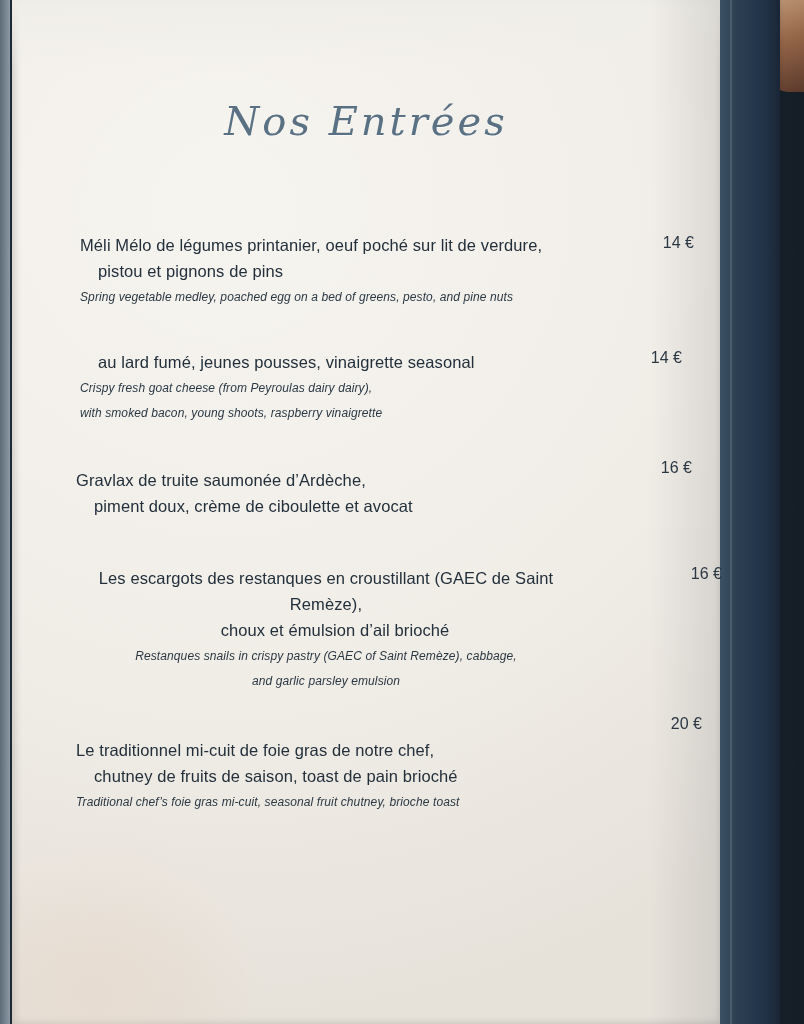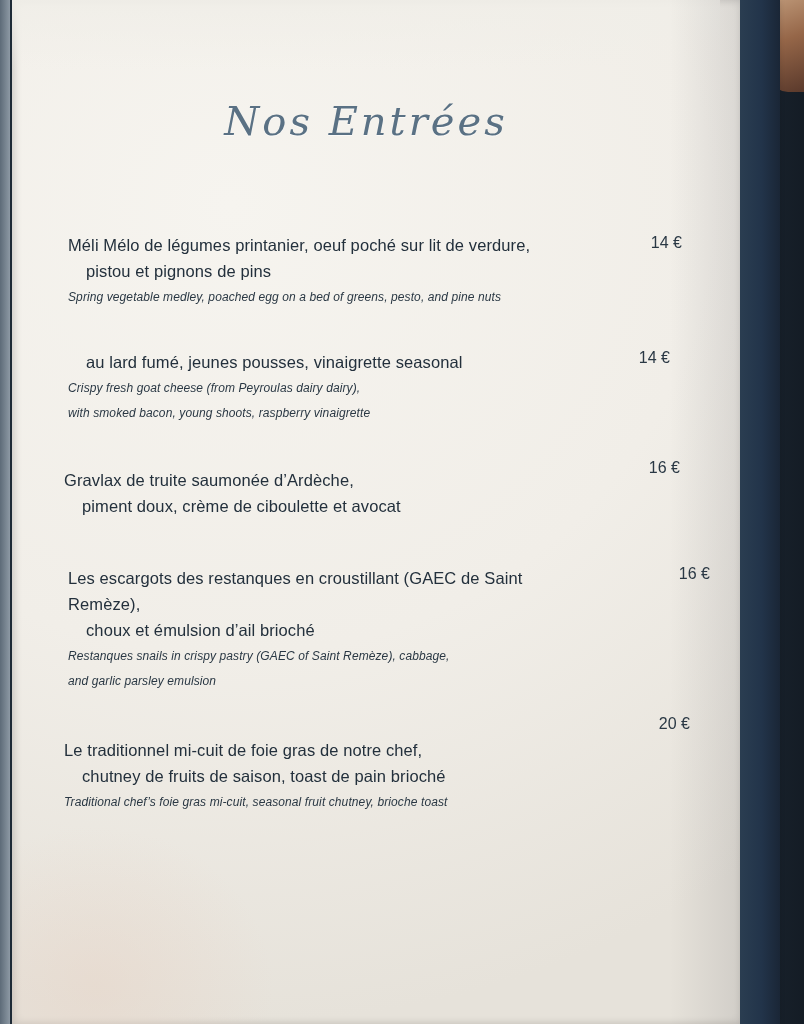--- a/index.html
+++ b/index.html
@@ -68,21 +68,20 @@
   
   .page {
     position: absolute;
     top: 0;
     left: 12px;
     width: 708px;
     height: 1024px;
     background:
       radial-gradient(120% 80% at 30% 20%, #f6f4ef 0%, #f1eee8 55%, #e6e2da 100%);
     box-shadow: 2px 0 8px rgba(0,0,0,.18) inset;
-    padding-left: 20px;
   }
   
   .page::after {
     content: "";
     position: absolute;
     top: 0; right: 0;
     width: 70px; height: 100%;
     background: linear-gradient(90deg, rgba(0,0,0,0) 0%, rgba(60,60,70,.12) 100%);
     pointer-events: none;
   }
@@ -106,21 +105,21 @@
     font-style: italic;
     font-size: 40px;
     letter-spacing: 3px;
     color: #5a7184;
     text-shadow: 0 1px 0 rgba(255,255,255,.6);
   }
 
   .menu {
     position: absolute;
     top: 232px;
-    left: 52px;
+    left: 64px;
     width: 600px;
   }
 
   .item {
     position: relative;
     margin-bottom: 36px;
   }
   .item-lines {
     padding-right: 104px;
   }
@@ -154,21 +153,21 @@
     white-space: nowrap;
   }
 
   
   .item-1 { margin-bottom: 40px; }
   .item-1 .price { top: 2px; right: -18px; }
   .item-2 { margin-bottom: 42px; }
   .item-2 .price { top: 0px; right: -6px; }
   .item-3 { margin-bottom: 46px; }
   .item-3 .price { top: -8px; right: -16px; }
-  .item-4 { margin-bottom: 44px; }
+  .item-4 { margin-bottom: 44px; text-align: center; }
   .item-4 .price { top: 0px; right: -46px; }
   .item-5 .price { top: -22px; right: -26px; }
 
   .item-3 .item-lines, .item-5 .item-lines { padding-left: 0; }
   .item-1 .item-lines, .item-2 .item-lines, .item-4 .item-lines { padding-left: 4px; }
 
   
   .soft-top {
     position: absolute;
     top: 0; left: 0;

